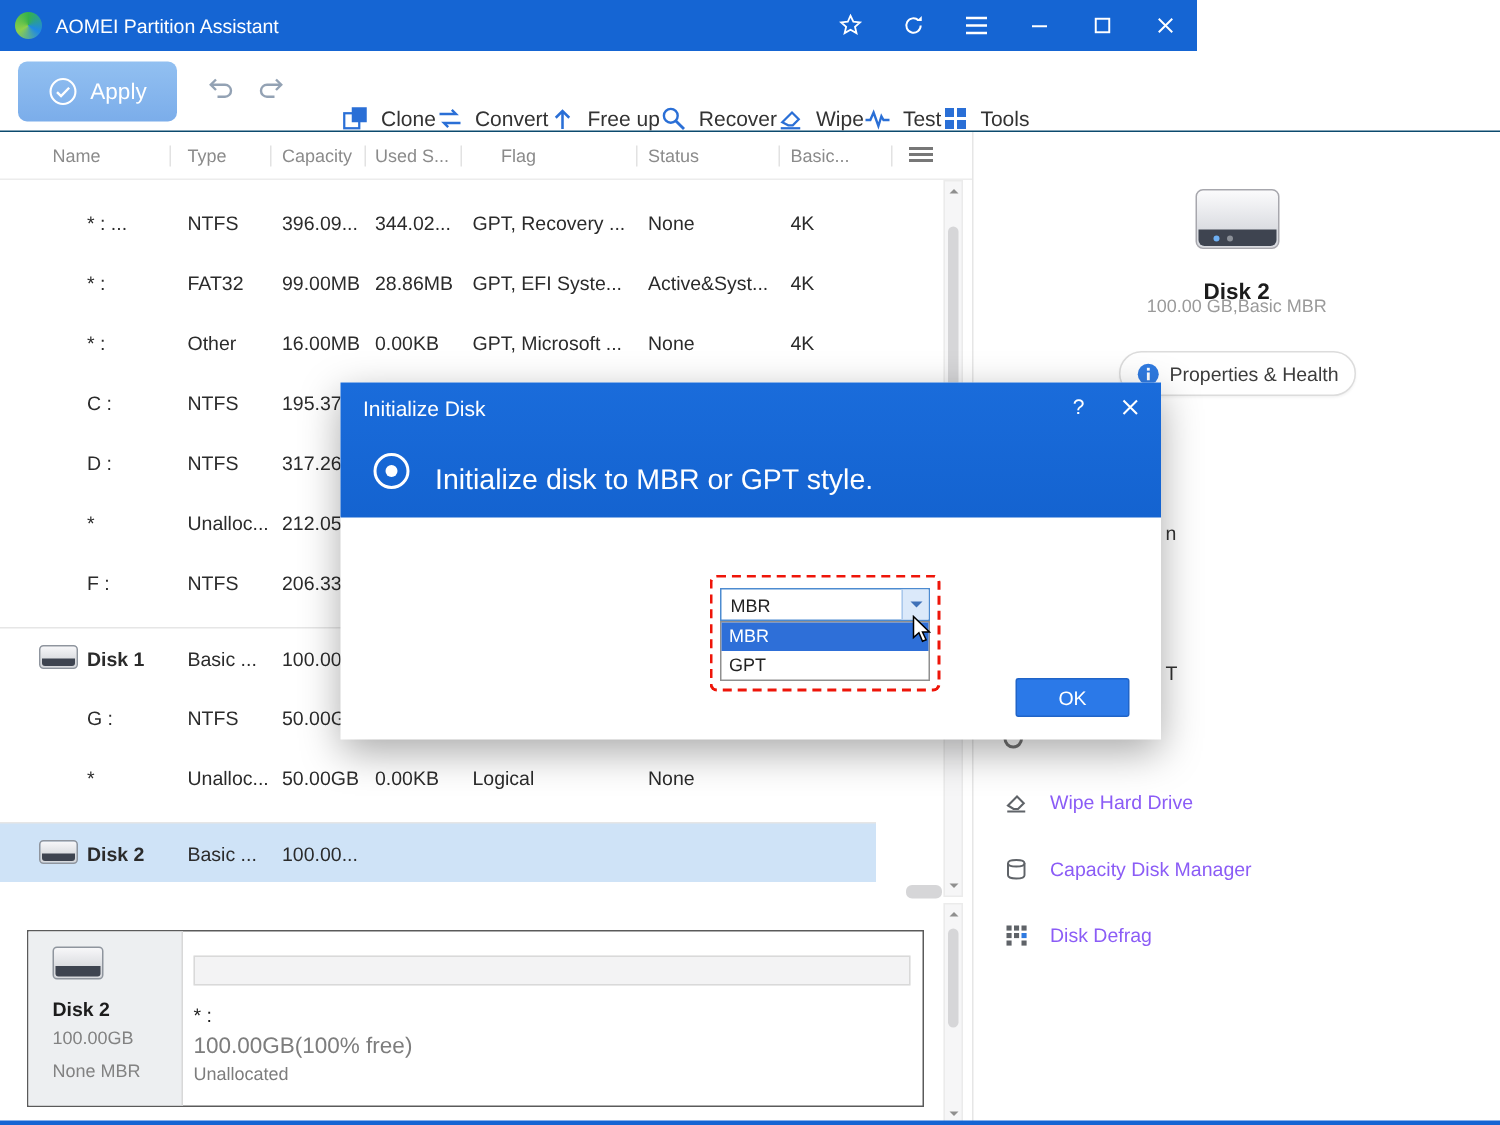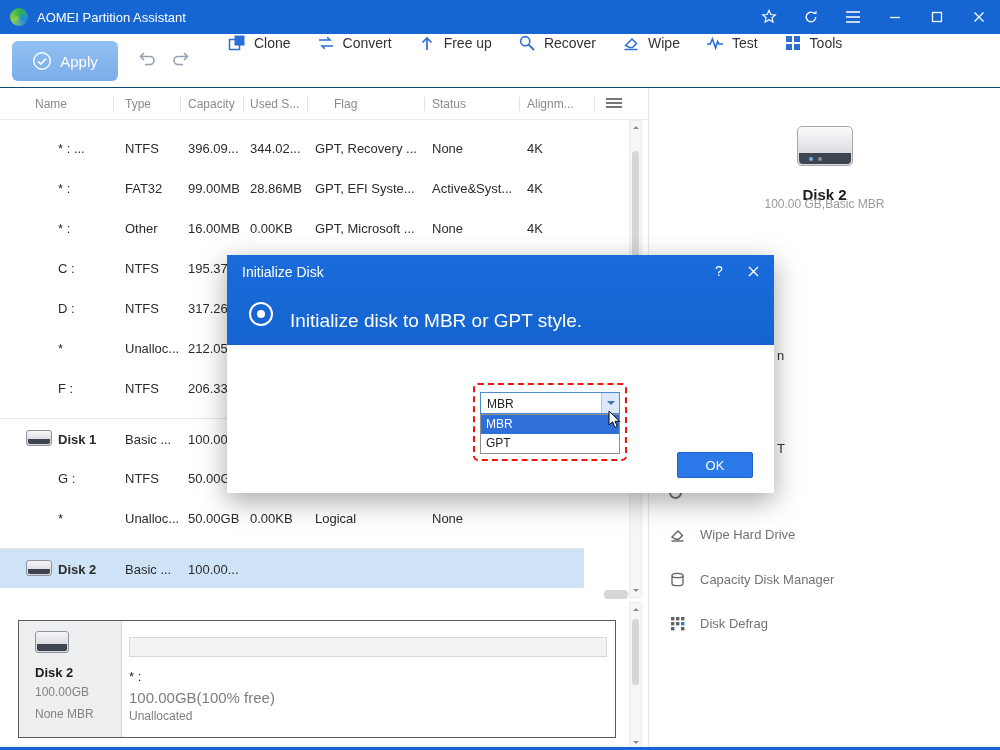--- a/index.html
+++ b/index.html
@@ -1,37 +1,37 @@
 <!DOCTYPE html>
 <html><head>
 <meta charset="utf-8">
 <style>
   *{box-sizing:border-box;margin:0;padding:0}
   html,body{width:1000px;height:750px}
   #stage{position:relative;width:1000px;height:750px;background:#fff;overflow:hidden;
          font-family:"Liberation Sans",sans-serif;color:#222}
 
   
-  .titlebar{position:absolute;top:0;left:0;width:1000px;height:34px;background:#1565d3;
+  .titlebar{position:absolute;top:0;left:0;width:798px;height:34px;background:#1565d3;
             display:flex;align-items:center;color:#fff}
   .logo{width:18px;height:18px;border-radius:50%;margin-left:10px;
         background:conic-gradient(#35b24a,#1e88e5,#8ed04b,#35b24a)}
   .app-title{font-size:13px;margin-left:9px}
   .tb-spacer{flex:1}
   .tb-btn{width:42px;height:34px;display:flex;align-items:center;justify-content:center}
 
   
   .toolbar{position:absolute;top:34px;left:0;width:1000px;height:54px;background:#fff;
            border-bottom:1px solid #0c4a6e}
   .apply{position:absolute;left:12px;top:7px;width:106px;height:40px;border:0;border-radius:6px;
          background:linear-gradient(#92c0f1,#7badea);color:#fff;font-size:15px;display:flex;
          align-items:center;justify-content:center;gap:8px;font-family:inherit}
   .u-r{position:absolute;top:16px}
   #undo{left:136px}#redo{left:170px}
-  .menu{position:absolute;left:228px;top:0;height:54px;display:flex;align-items:flex-start;gap:26px}
+  .menu{position:absolute;left:228px;top:0;height:54px;display:flex;align-items:flex-end;}
   .mi{display:flex;align-items:center;gap:8px;font-size:14px;color:#333;white-space:nowrap}
 
   
   .thead{position:absolute;top:88px;left:0;width:648px;height:32px;background:#fff;
          border-bottom:1px solid #ececec;font-size:12px;color:#8b8b8b}
   .th{position:absolute;top:9px}
   .h0{left:35px}.h1{left:125px}.h2{left:188px}.h3{left:250px}.h4{left:334px}.h5{left:432px}.h6{left:527px}
   .hsep{position:absolute;top:9px;width:1px;height:14px;background:#e2e2e2}
   .colopts{position:absolute;left:606px;top:10px;width:16px;height:12px}
   .colopts i{display:block;height:2px;background:#777;margin-bottom:2px}
@@ -83,21 +83,21 @@
   .bigdisk .led2{position:absolute;bottom:4px;left:20px;width:4px;height:4px;border-radius:50%;background:#8b9098;z-index:2}
   .rp-name{position:absolute;left:0;top:98px;width:100%;text-align:center;font-weight:bold;font-size:15px;color:#1c1c1c}
   .rp-info{position:absolute;left:0;top:109px;width:100%;text-align:center;font-size:12px;color:#9a9a9a}
   .rp-btn{position:absolute;left:97px;top:146px;width:158px;height:30px;border:1px solid #dcdcdc;border-radius:15px;
           background:#fff;display:flex;align-items:center;justify-content:center;gap:7px;font-size:13px;color:#3c3c3c;
           box-shadow:0 1px 2px rgba(0,0,0,.06);font-family:inherit}
   .frag{position:absolute;font-size:13px;color:#333}
   #frag1{left:128px;top:260px}
   #frag2{left:128px;top:353px}
   .pcirc{position:absolute;left:20px;top:398px;width:13px;height:13px;border:2px solid #737373;border-radius:50%}
-  .ract{position:absolute;left:20px;display:flex;align-items:center;gap:14px;font-size:13px;color:#737373;white-space:nowrap}
+  .ract{position:absolute;left:20px;display:flex;align-items:center;gap:14px;font-size:13px;color:#8b5cf6;white-space:nowrap}
   #ract0{top:438px}#ract1{top:483px}#ract2{top:527px}
 
   
   #dlg{position:absolute;left:227px;top:255px;width:547px;height:238px;background:#fff;
        box-shadow:0 8px 26px rgba(0,0,0,.35);z-index:40}
   .dhead{position:absolute;top:0;left:0;right:0;height:90px;background:linear-gradient(#1a6cdb,#1463d0)}
   .dtitle{position:absolute;left:15px;top:9px;font-size:14px;color:#fff}
   .dhelp{position:absolute;right:46px;top:8px;width:18px;height:18px;color:#fff;font-size:14px;text-align:center}
   .dclose{position:absolute;right:12px;top:7px;width:18px;height:18px;display:flex;align-items:center;justify-content:center}
   .dicon{position:absolute;left:22px;top:47px;width:24px;height:24px;border:2px solid #fff;border-radius:50%}
@@ -233,21 +233,21 @@
     </div>
   </div>
 
   <div class="thead">
     <span class="th h0">Name</span>
     <span class="th h1">Type</span>
     <span class="th h2">Capacity</span>
     <span class="th h3">Used S...</span>
     <span class="th h4">Flag</span>
     <span class="th h5">Status</span>
-    <span class="th h6">Alignm...</span>
+    <span class="th h6">Basic...</span>
     <span class="hsep" style="left:113px"></span>
     <span class="hsep" style="left:180px"></span>
     <span class="hsep" style="left:243px"></span>
     <span class="hsep" style="left:307px"></span>
     <span class="hsep" style="left:424px"></span>
     <span class="hsep" style="left:519px"></span>
     <span class="hsep" style="left:594px"></span>
     <span class="colopts">
         <i></i>
         <i></i>
@@ -353,20 +353,28 @@
     <div class="bp3">Unallocated</div>
   </div>
 
   <div id="rpanel">
     <div class="bigdisk">
       <span class="led"></span>
       <span class="led2"></span>
     </div>
     <div class="rp-name">Disk 2</div>
     <div class="rp-info">100.00 GB,Basic MBR</div>
+    <button class="rp-btn">
+      <svg width="15" height="15" viewBox="0 0 15 15">
+          <circle cx="7.5" cy="7.5" r="7" fill="#2f7ae0"></circle>
+          <rect x="6.6" y="6.3" width="1.9" height="5.2" fill="#fff"></rect>
+          <rect x="6.6" y="3.2" width="1.9" height="1.9" fill="#fff"></rect>
+        </svg>
+      <span>Properties &amp; Health</span>
+    </button>
 
     <span class="frag" id="frag1">n</span>
     <span class="frag" id="frag2">T</span>
     <span class="pcirc"></span>
 
     <div class="ract" id="ract0">
       <svg width="17" height="17" viewBox="0 0 17 17">
           <path d="M3 11l6-6 4.5 4.5-3.8 3.8h-3z" fill="none" stroke="#5f6368" stroke-width="1.4"></path>
           <path d="M2.5 15h12" stroke="#5f6368" stroke-width="1.4"></path>
         </svg>

